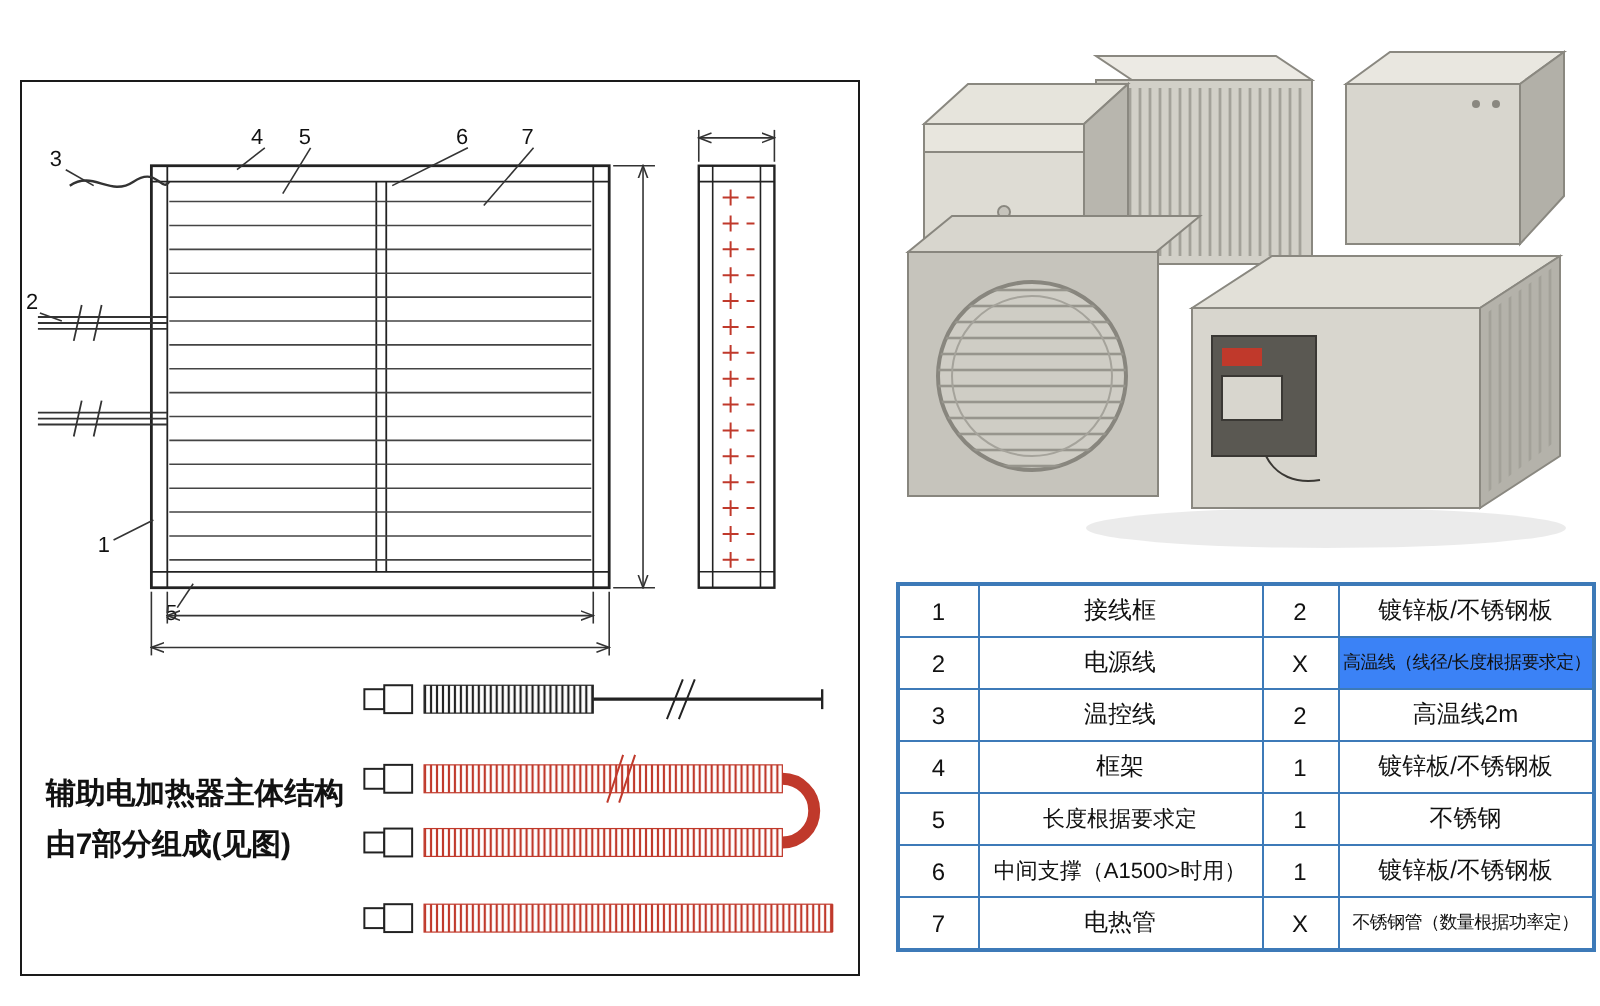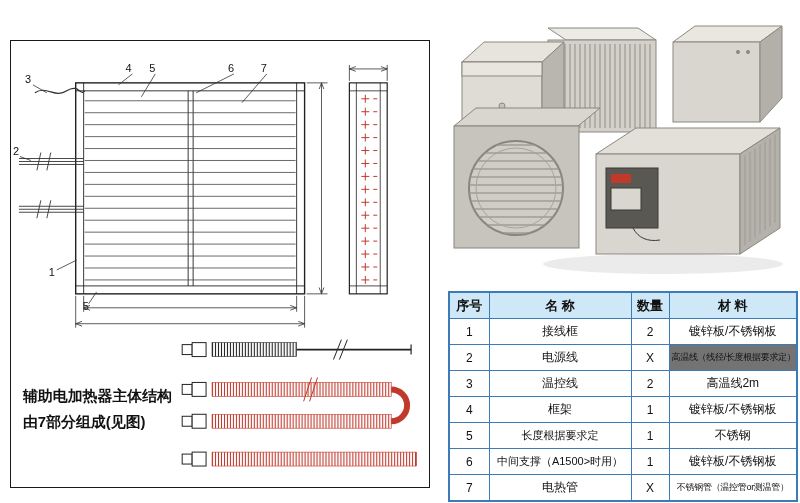--- a/index.html
+++ b/index.html
@@ -17,21 +17,21 @@
   .parts-table{
     position:absolute;left:448px;top:291px;width:348px;
     border-collapse:collapse;table-layout:fixed;
     font-size:12px;text-align:center;border:2px solid #3d7ab8;
   }
   .parts-table th,.parts-table td{
     border:1px solid #3d7ab8;padding:1px 2px;height:23px;
     overflow:hidden;white-space:nowrap;
   }
   .parts-table th{background:#cfe8f7;font-size:13px;font-weight:bold;}
-  .hl{background:#737373;}
+  .hl{background:#3b82f6;}
   .fs9{font-size:9px;letter-spacing:-0.3px;}
   .fs11{font-size:11px;}
 </style>
 </head>
 <body>
 
 <div>
 
   <div class="drawing-panel">
     <svg viewBox="0 0 420 448">
@@ -219,26 +219,20 @@
   </div>
 
   <table class="parts-table">
     <colgroup>
       <col style="width:40px">
         <col style="width:142px">
         <col style="width:38px">
         <col style="width:128px">
     </colgroup>
     <tbody>
-        <tr>
-      <th>序号</th>
-      <th>名  称</th>
-      <th>数量</th>
-      <th>材  料</th>
-    </tr>
     <tr>
       <td>1</td>
       <td>接线框</td>
       <td>2</td>
       <td>镀锌板/不锈钢板</td>
     </tr>
     <tr>
       <td>2</td>
       <td>电源线</td>
       <td>X</td>
@@ -265,18 +259,18 @@
     <tr>
       <td>6</td>
       <td class="fs11">中间支撑（A1500&gt;时用）</td>
       <td>1</td>
       <td>镀锌板/不锈钢板</td>
     </tr>
     <tr>
       <td>7</td>
       <td>电热管</td>
       <td>X</td>
-      <td class="fs9">不锈钢管（温控管or测温管）</td>
+      <td class="fs9">不锈钢管（数量根据功率定）</td>
     </tr>
   </tbody>
     </table>
 
 </div>
 
 </body></html>

